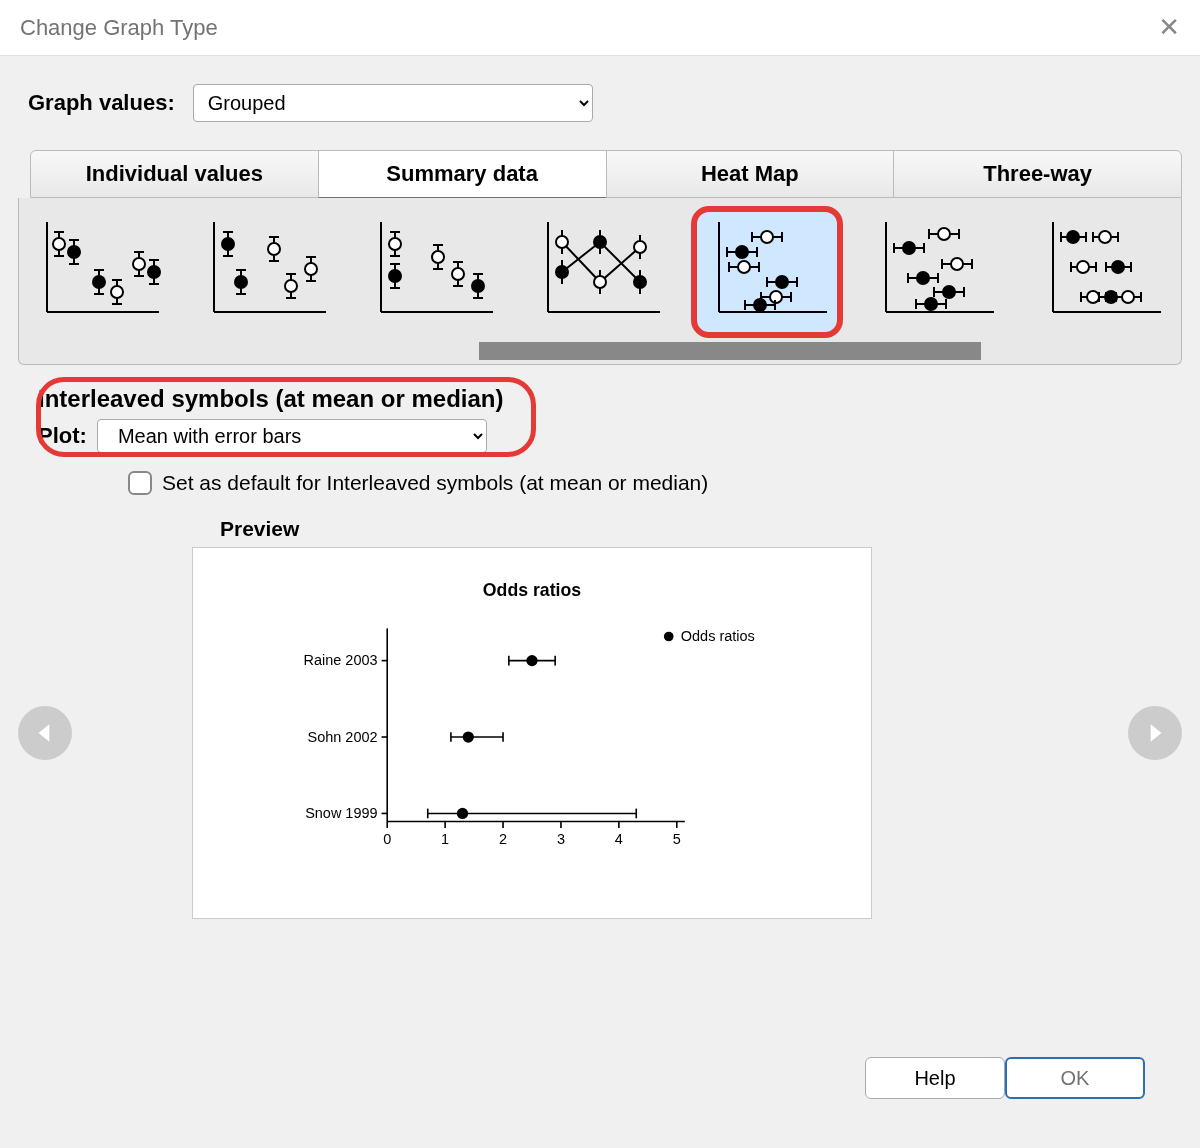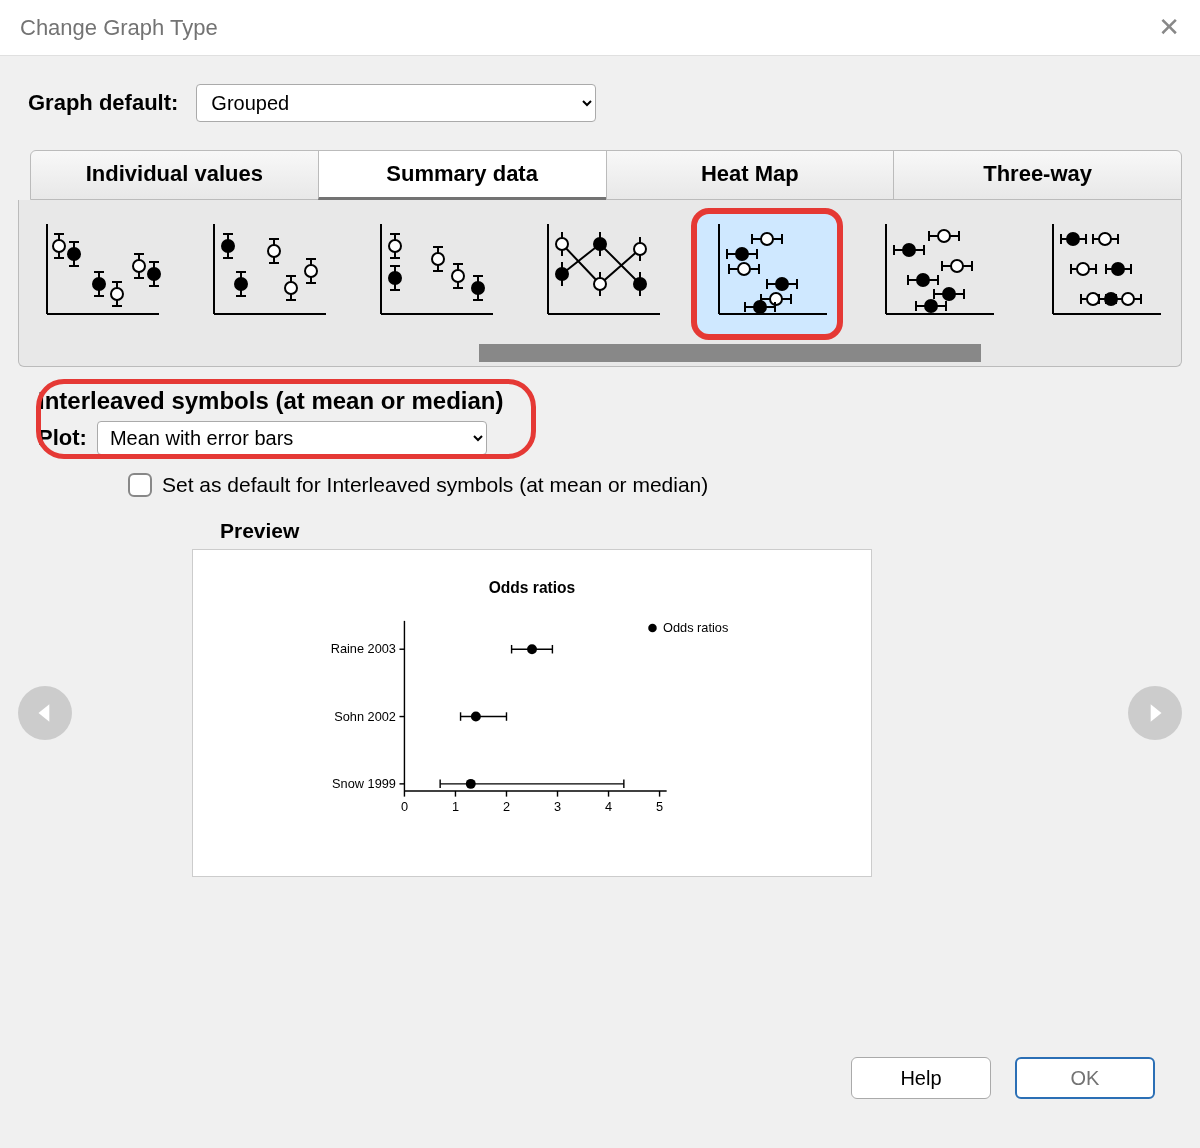--- a/index.html
+++ b/index.html
@@ -12,49 +12,49 @@
 .main-panel { background: #f0f0f0; padding: 28px 18px 18px 18px; height: calc(100% - 55px); position: relative; }
 
 .family-row { display: flex; align-items: center; gap: 18px; margin-bottom: 28px; padding-left: 10px; }
 .family-label { font-size: 22px; font-weight: bold; }
 .family-select { width: 400px; height: 38px; font-size: 20px; padding: 4px 10px; border: 1px solid #aaa; border-radius: 4px; background: #fff; }
 
 .tab-row { display: flex; }
 .tab { flex: 1; text-align: center; padding: 10px 0; font-size: 22px; font-weight: bold; border: 1px solid #bbb; background: linear-gradient(#f8f8f8,#e8e8e8); cursor: pointer; margin-left: -1px; }
 .tab:first-child { margin-left: 12px; border-top-left-radius: 6px; }
 .tab:last-child { border-top-right-radius: 6px; }
-.tab.active { background: #fff; border-bottom: 3px solid #737373; }
+.tab.active { background: #fff; border-bottom: 1px solid #737373; }
 
 .gallery-box { border: 1px solid #bbb; border-top: none; background: #e8e8e8; padding: 14px 10px 0 10px; border-bottom-left-radius: 6px; border-bottom-right-radius: 6px; }
 .gallery-thumbs { display: flex; gap: 20px; justify-content: space-between; }
 .thumb { width: 140px; height: 120px; background: #e8e8e8; position: relative; cursor: pointer; border-radius: 12px; }
 .thumb svg { width: 100%; height: 100%; }
 .thumb.selected { background: #cfe8ff; }
 .thumb.selected::after { content: ""; position: absolute; inset: -6px; border: 6px solid #e53935; border-radius: 18px; pointer-events: none; }
 .hbar-wrap { height: 22px; position: relative; margin-top: 10px; }
 .hbar { position: absolute; left: 450px; right: 190px; height: 18px; background: #888; }
 
 .settings-block { position: relative; margin-top: 20px; padding-left: 20px; }
 .red-outline { position: absolute; left: 18px; top: -8px; width: 500px; height: 80px; border: 5px solid #e53935; border-radius: 28px; pointer-events: none; }
 .settings-title { font-size: 24px; font-weight: bold; margin-bottom: 6px; }
 .plot-row { display: flex; align-items: center; gap: 10px; margin-bottom: 18px; }
 .plot-label { font-size: 22px; font-weight: bold; }
-.plot-select { width: 390px; height: 34px; font-size: 20px; padding: 2px 8px; border: 1px solid #aaa; border-radius: 4px; background: #fff; }
+.plot-select { width: 390px; height: 34px; font-size: 20px; padding: 2px 16px; border: 1px solid #aaa; border-radius: 4px; background: #fff; }
 .default-row { display: flex; align-items: center; gap: 10px; margin-left: 90px; }
 .default-chk { width: 24px; height: 24px; border: 2px solid #888; border-radius: 6px; background: #fff; cursor: pointer; }
 .default-label { font-size: 21px; }
 
 .preview-label { font-size: 21px; font-weight: bold; margin: 22px 0 6px 202px; }
 .preview-row { display: flex; align-items: center; gap: 20px; }
 .nav-arrow { width: 54px; height: 54px; border-radius: 50%; background: #ccc; display: flex; align-items: center; justify-content: center; cursor: pointer; }
 .nav-arrow svg { width: 26px; height: 26px; fill: #fff; }
-.preview-box { width: 680px; height: 328px; background: #fff; border: 1px solid #ccc; margin-left: 100px; position: relative; }
+.preview-box { width: 680px; height: 372px; background: #fff; border: 1px solid #ccc; margin-left: 100px; position: relative; }
 .preview-box svg { width: 100%; height: 100%; }
 
-.button-row { position: absolute; right: 45px; bottom: 50px; display: flex; gap: 24px; }
+.button-row { position: absolute; right: 55px; bottom: 50px; display: flex; }
 .btn { width: 140px; height: 42px; font-size: 20px; border-radius: 6px; cursor: pointer; }
 .btn.help { background: #fff; border: 1px solid #aaa; }
 .btn.ok { background: #fff; border: 2px solid #2b6fb5; color: #737373; }
 
 
 .ct-title { font-size: 22px; font-weight: bold; text-anchor: middle; }
 .ct-ylabel { font-size: 18px; text-anchor: end; }
 .ct-xlabel { font-size: 18px; text-anchor: middle; }
 .ct-legend { font-size: 18px; }
 </style>
@@ -62,21 +62,21 @@
 <body>
 
 <div class="titlebar">
   <div class="titlebar-title">Change Graph Type</div>
   <div class="close-x">✕</div>
 </div>
 
 <div class="main-panel">
 
   <div class="family-row">
-    <div class="family-label">Graph default:</div>
+    <div class="family-label">Graph values:</div>
     <select class="family-select">
       <option>Grouped</option>
     </select>
   </div>
 
   <div class="tab-row">
     <div class="tab">Individual values</div>
     <div class="tab active">Summary data</div>
     <div class="tab">Heat Map</div>
     <div class="tab">Three-way</div>

